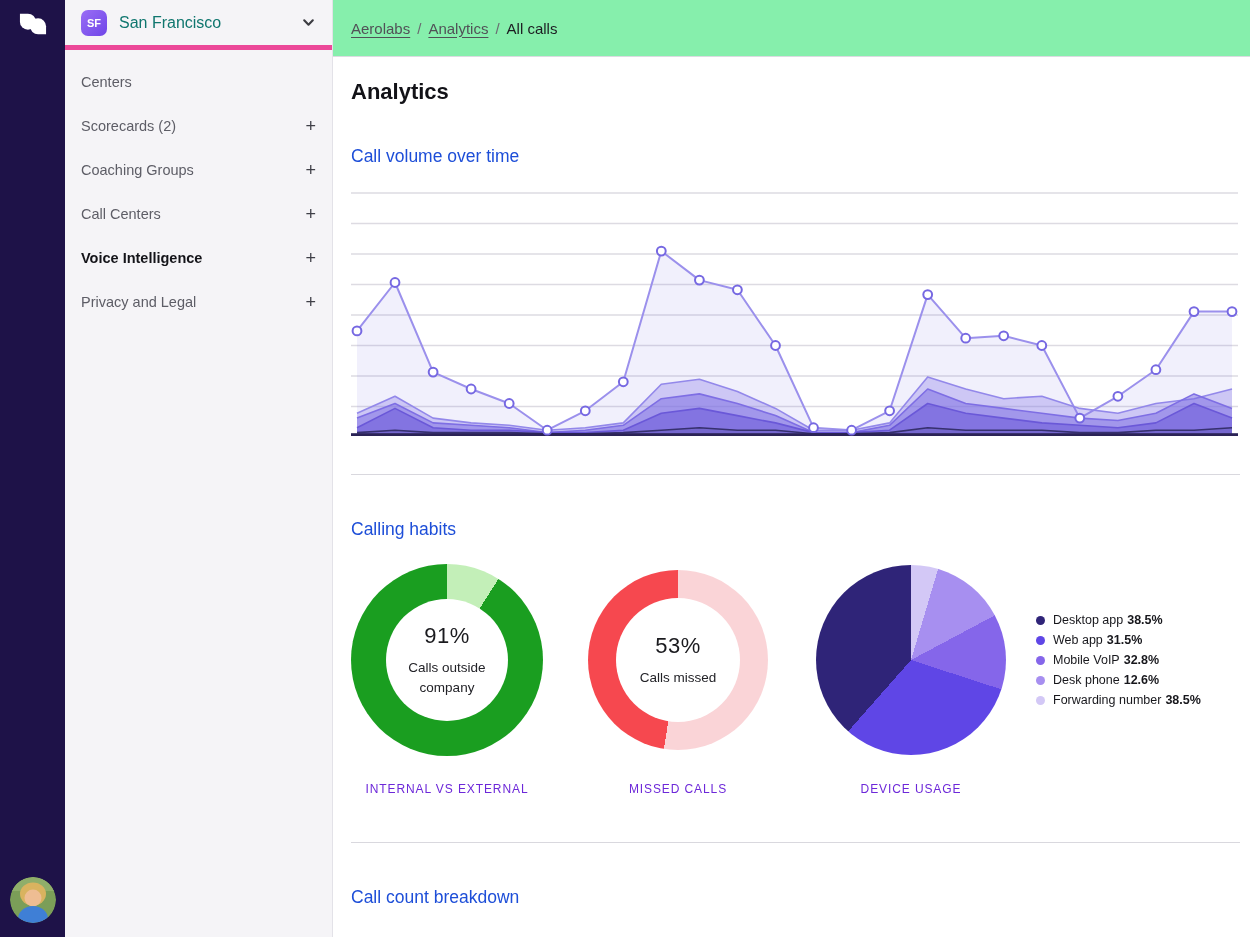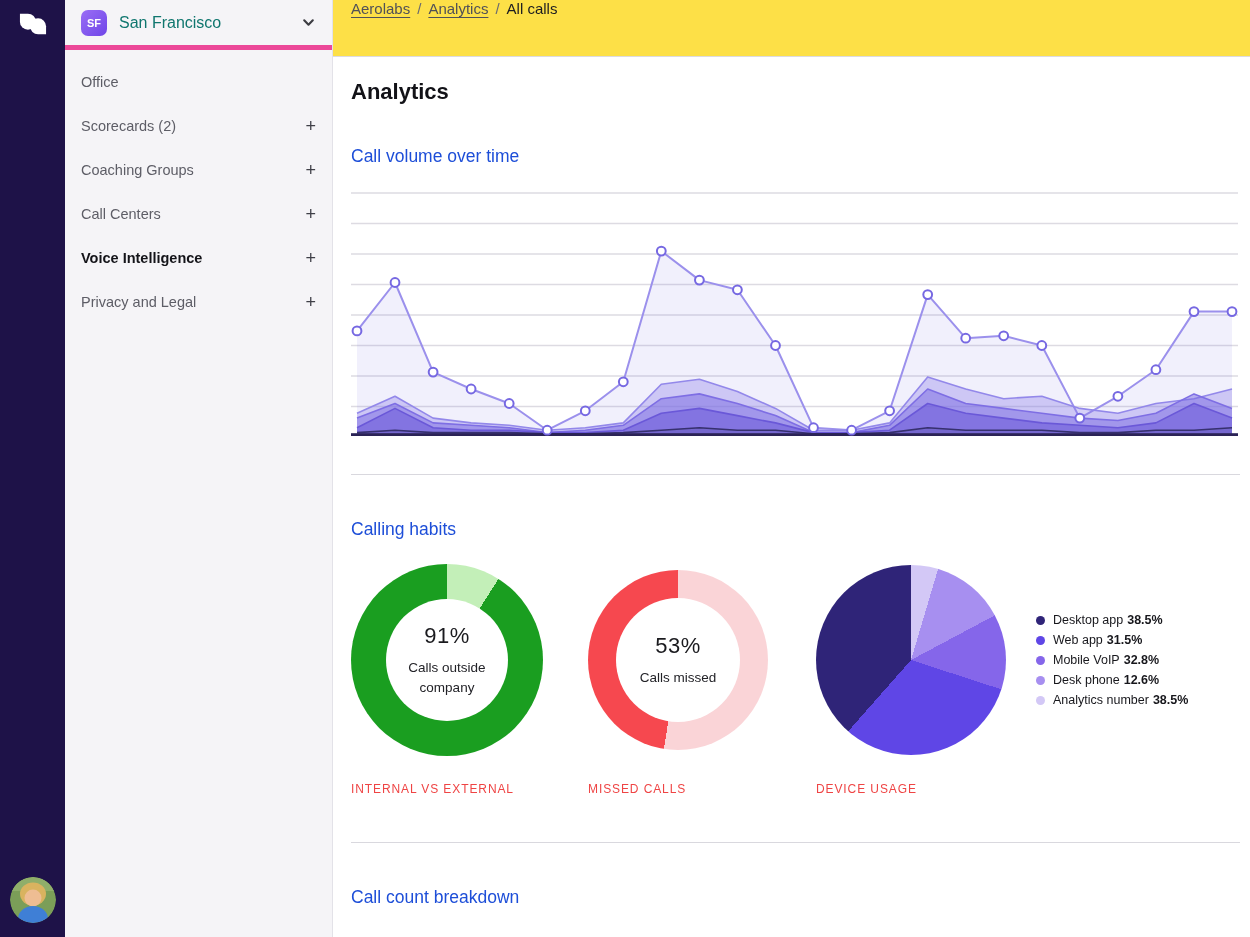--- a/index.html
+++ b/index.html
@@ -24,22 +24,22 @@
   .ws-name { margin-left:12px; font-size:16px; font-weight:500; color:#0f766e; flex:1; }
   .nav-list { list-style:none; padding-top:10px; }
   .nav-item { height:44px; display:flex; align-items:center; padding:0 16px;
     font-size:14.5px; color:#5d5d66; cursor:pointer; }
   .nav-item .lbl { flex:1; }
   .nav-item.active { color:#141419; font-weight:600; }
   .nav-item .plus { font-size:18px; color:#3f3f47; font-weight:400; line-height:1; }
 
   
   .main { flex:1; background:#fff; display:flex; flex-direction:column; min-width:0; }
-  .crumbbar { height:57px; background:#fde047; border-bottom:1px solid #dcdbe1;
-    display:flex; padding-left:18px; font-size:15px; flex:none; }
+  .crumbbar { height:57px; background:#86efac; border-bottom:1px solid #dcdbe1;
+    display:flex; align-items:center; padding-left:18px; font-size:15px; flex:none; }
   .crumb-link { color:#515157; text-decoration:underline; text-underline-offset:3px;
     cursor:pointer; }
   .crumb-sep { color:#6a6a70; margin:0 7px; }
   .crumb-cur { color:#1c1c21; }
 
   .content { padding:0 10px 0 18px; }
   h1.page-title { font-size:22px; font-weight:700; color:#121217; margin-top:22px; line-height:26px; }
   h2.sec { font-size:17.5px; font-weight:500; color:#1d4ed8; margin-top:40px; line-height:22px; }
   h2.sec.habits { margin-top:43px; }
   h2.sec.count { margin-top:43px; }
@@ -64,22 +64,22 @@
   .donut.red .hole { width:124px; height:124px; }
   .hole .val { font-size:22px; font-weight:500; color:#1a1a1e; letter-spacing:.5px; }
   .hole .sub { font-size:13.5px; color:#232328; margin-top:9px; text-align:center;
     line-height:1.45; width:118px; }
   .pie-wrap { display:flex; align-items:center; }
   .pie { width:190px; height:190px; border-radius:50%; flex:none; }
   .legend { margin-left:30px; }
   .legend-row { display:flex; align-items:center; height:20px; font-size:12.5px; color:#17171c; }
   .legend-dot { width:9px; height:9px; border-radius:50%; margin-right:8px; flex:none; }
   .legend-row b { margin-left:4px; }
-  .chart-label { margin-top:26px; font-size:12px; letter-spacing:.9px;
-    color:#ef4444; text-transform:uppercase; }
+  .chart-label { margin-top:26px; text-align:center; font-size:12px; letter-spacing:.9px;
+    color:#6d28d9; text-transform:uppercase; }
   .b3 .chart-label { width:190px; }
 </style>
 </head>
 <body>
 
 <div class="app">
 
   <aside class="rail">
     <div class="logo">
       <svg viewBox="0 0 36 26" width="38" height="28">
@@ -110,21 +110,21 @@
   <nav class="sidebar">
     <div class="ws">
       <span class="ws-badge">SF</span>
       <span class="ws-name">San Francisco</span>
       <svg width="15" height="15" viewBox="0 0 14 14">
         <path d="M3 5l4 4 4-4" stroke="#3c3c42" stroke-width="2" fill="none" stroke-linecap="round" stroke-linejoin="round"></path>
       </svg>
     </div>
     <ul class="nav-list" id="nav-list">
         <li class="nav-item">
-          <span class="lbl">Office</span>
+          <span class="lbl">Centers</span>
         </li>
         <li class="nav-item">
           <span class="lbl">Scorecards (2)</span>
           <span class="plus">+</span>
         </li>
         <li class="nav-item">
           <span class="lbl">Coaching Groups</span>
           <span class="plus">+</span>
         </li>
         <li class="nav-item">
@@ -252,21 +252,21 @@
                   <span>Mobile VoIP</span>
                   <b>32.8%</b>
                 </div>
                 <div class="legend-row">
                   <span class="legend-dot" style="background: rgb(167, 143, 240);"></span>
                   <span>Desk phone</span>
                   <b>12.6%</b>
                 </div>
                 <div class="legend-row">
                   <span class="legend-dot" style="background: rgb(211, 200, 246);"></span>
-                  <span>Analytics number</span>
+                  <span>Forwarding number</span>
                   <b>38.5%</b>
                 </div>
               </div>
           </div>
           <div class="chart-label">DEVICE USAGE</div>
         </div>
 
       </div>
 
       <div class="divider d2"></div>

